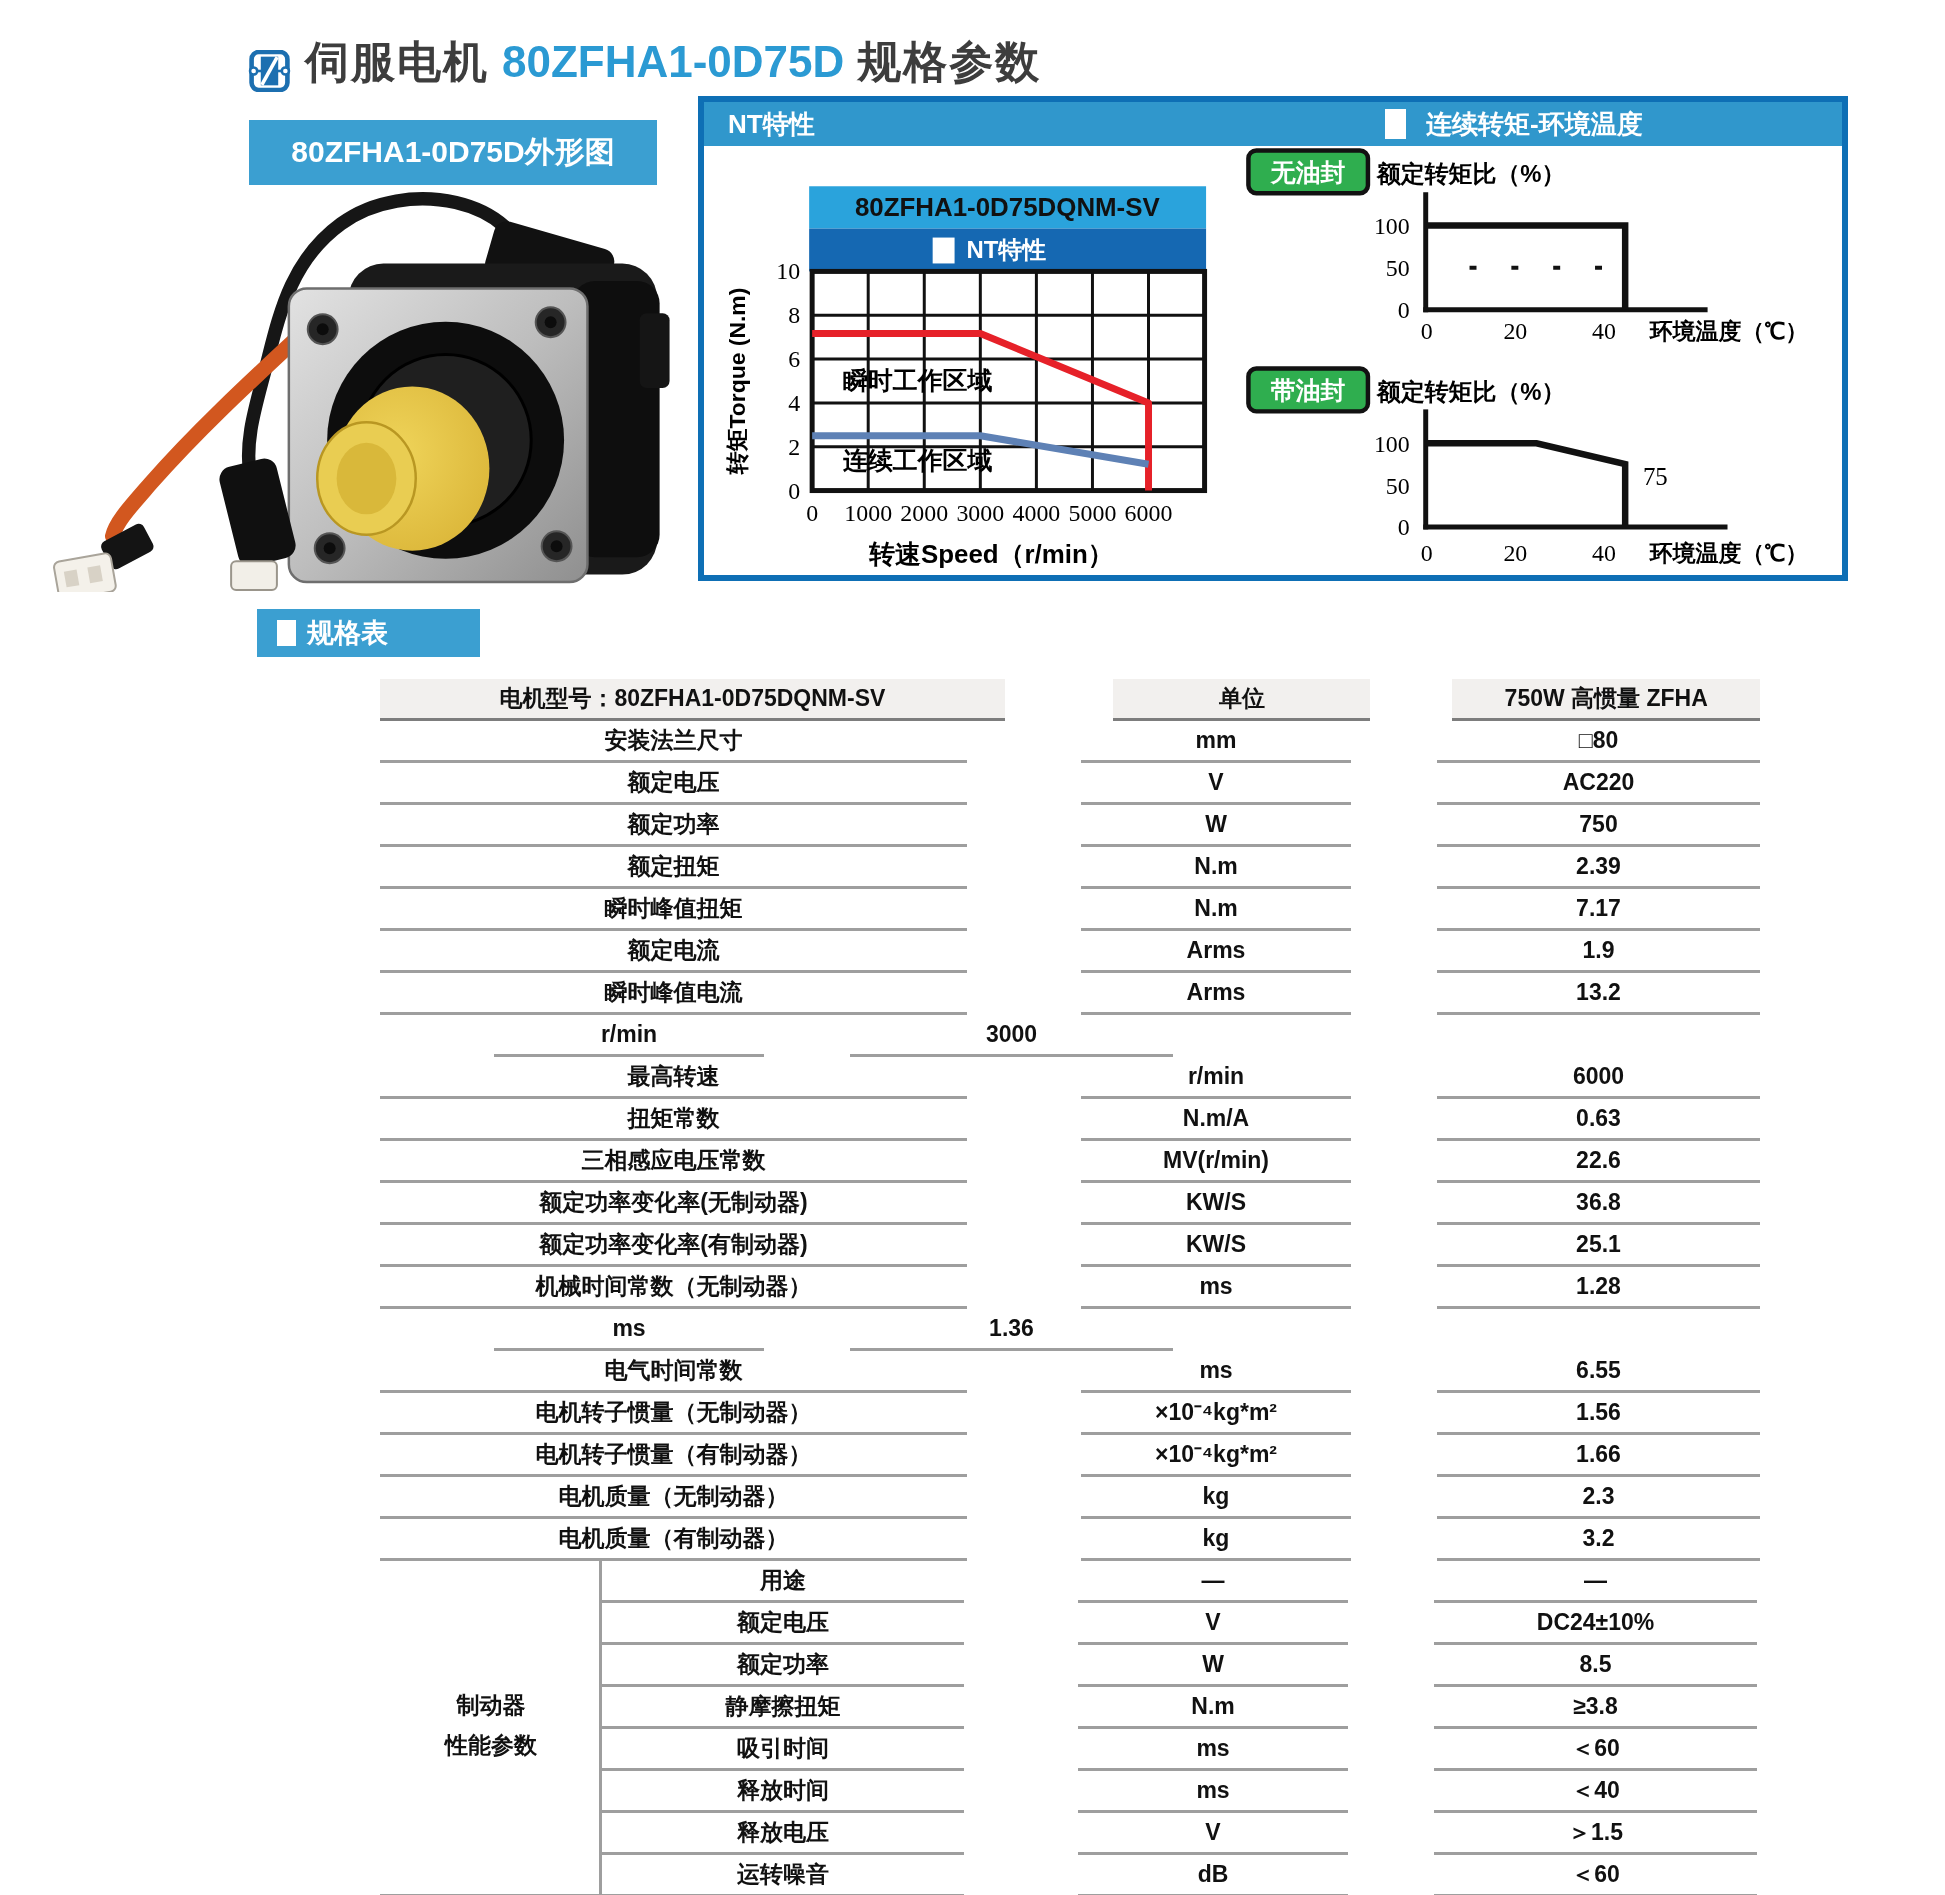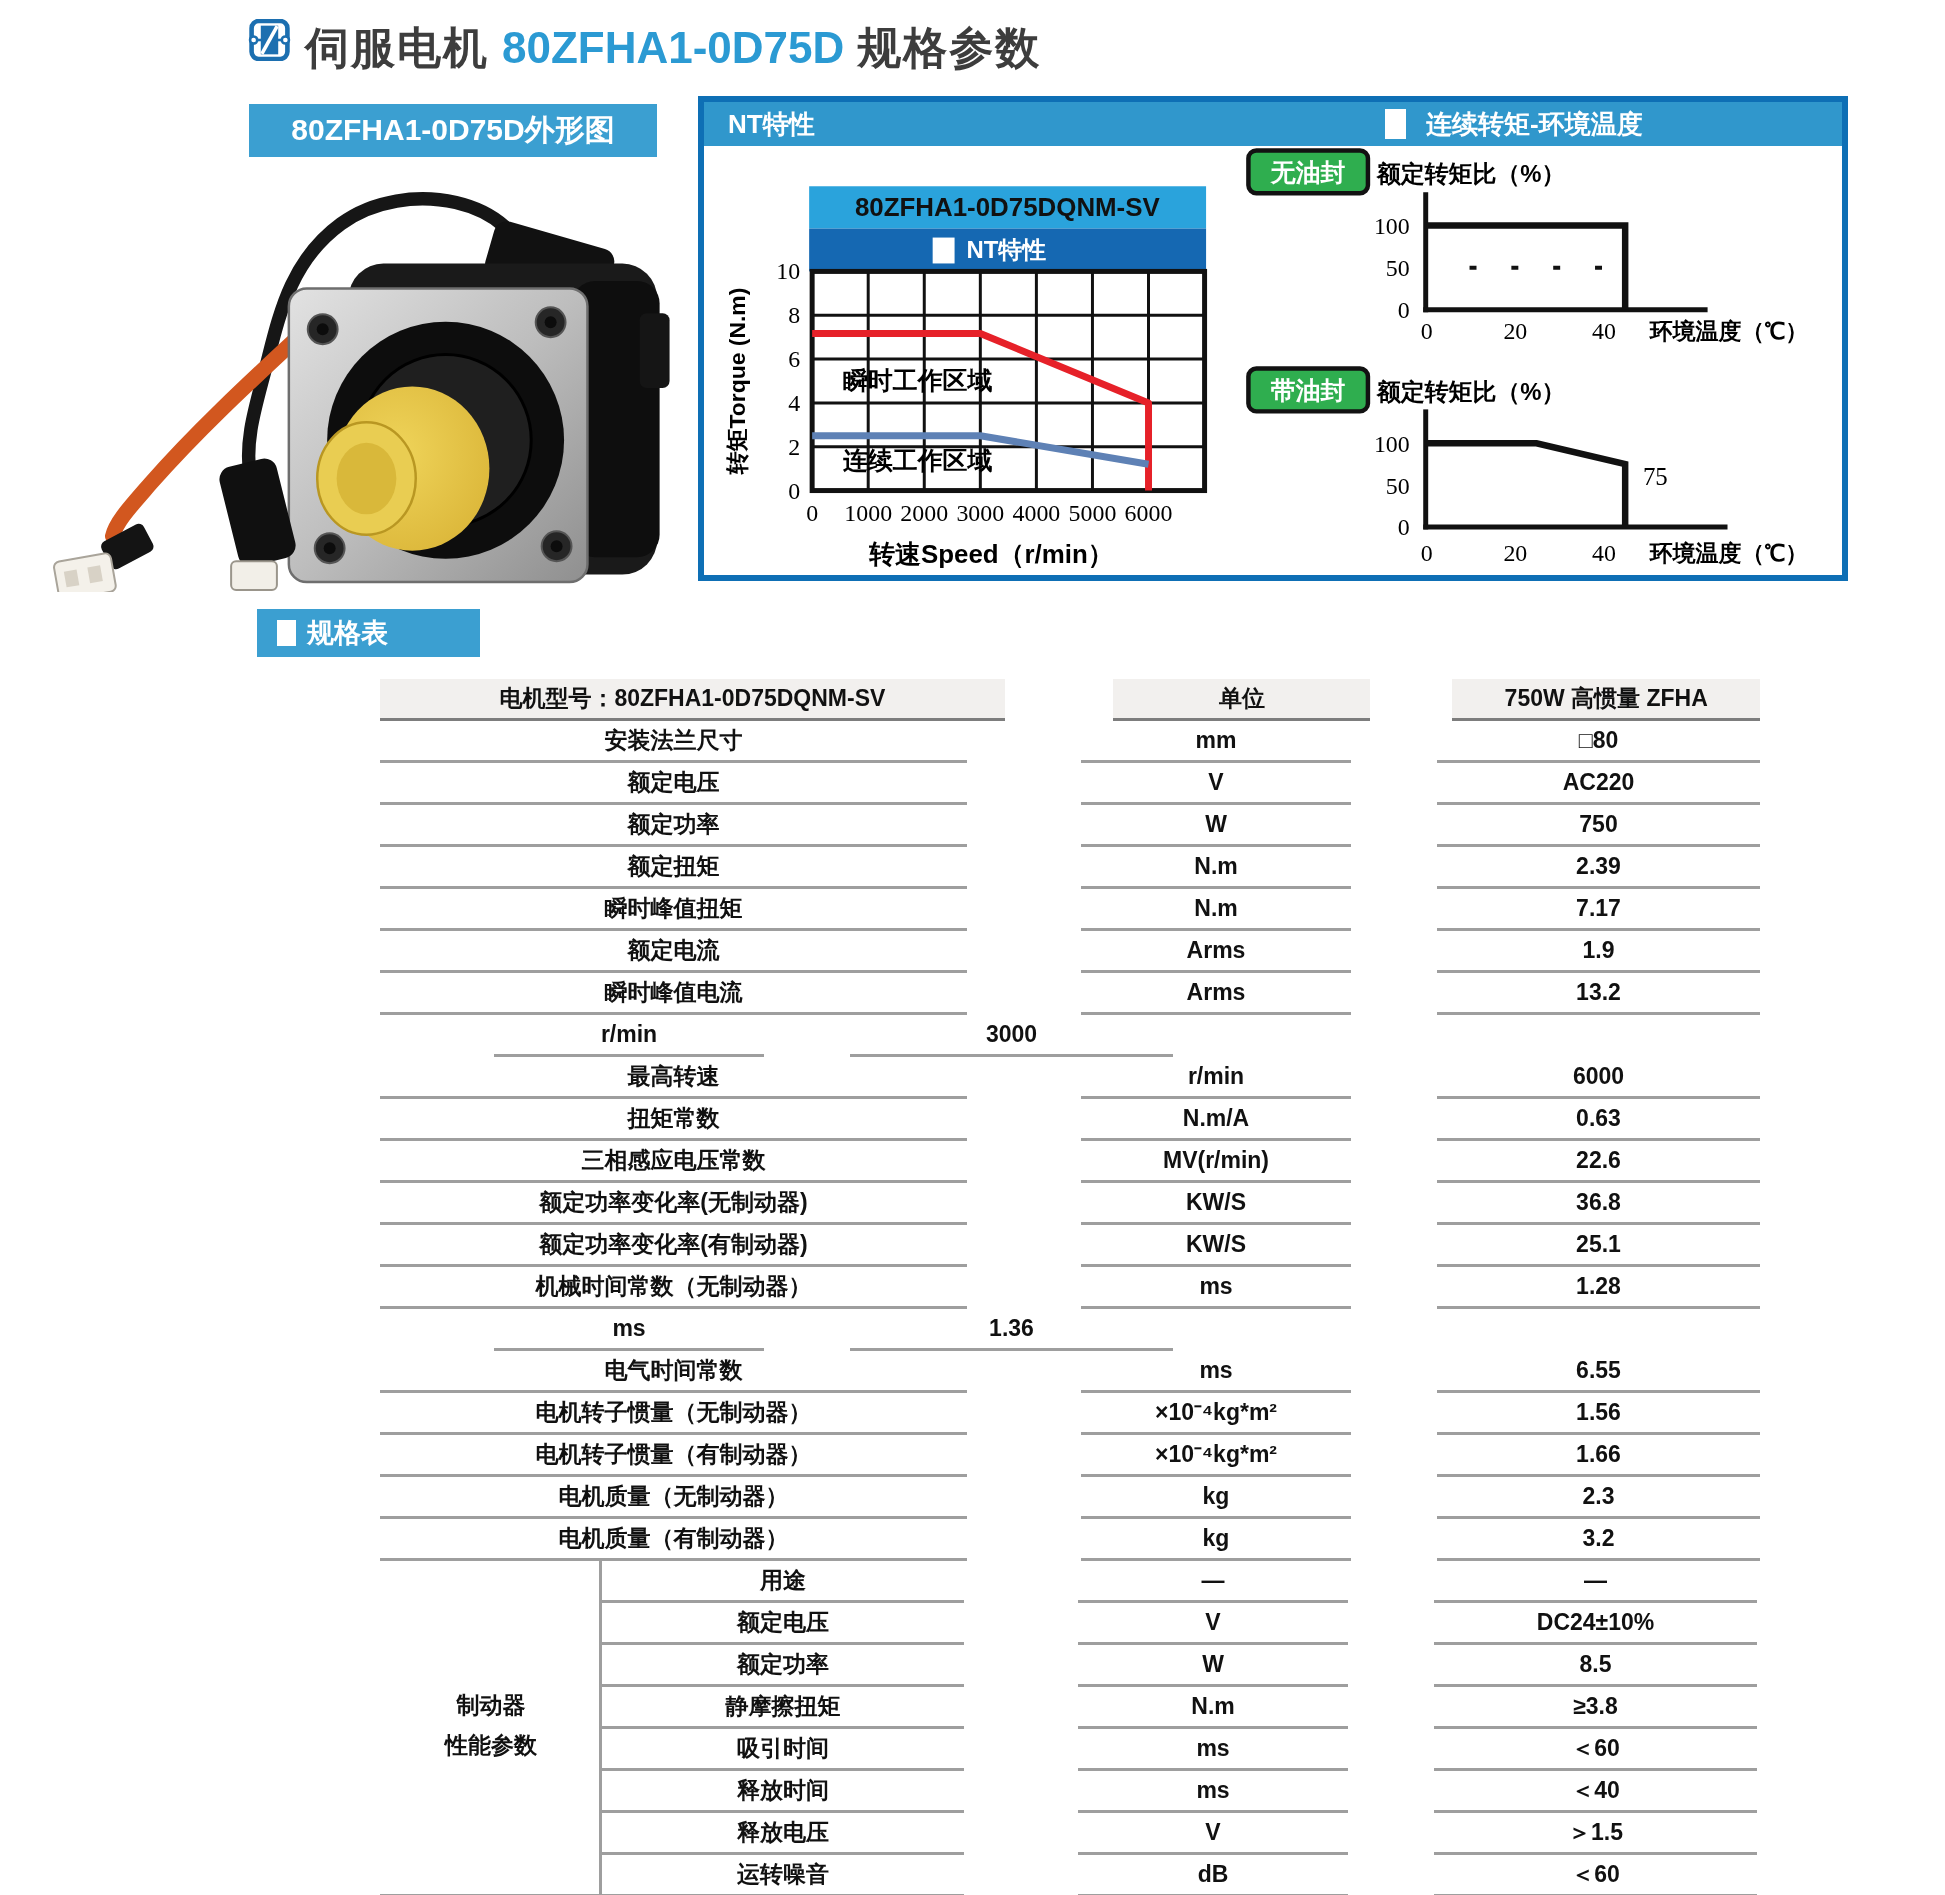--- a/index.html
+++ b/index.html
@@ -1,29 +1,29 @@
 <!DOCTYPE html>
 <html style="font-size:8px"><head>
 <meta charset="utf-8">
 <style>
   html,body{margin:0;padding:0;background:#fff;}
   #stage{position:relative;width:1946px;height:1895px;background:#fff;overflow:hidden;
          font-family:"Liberation Sans",sans-serif;color:#111;}
   .abs{position:absolute;}
 
   
-  #page-header{position:absolute;left:248px;top:19px;height:64px;display:flex;align-items:flex-start;}
+  #page-header{position:absolute;left:248px;top:28px;height:64px;display:flex;align-items:flex-end;}
   #brand-icon{width:43px;height:42px;margin-right:14px;}
   #page-title{font-size:44px;font-weight:bold;color:#3d3d3d;letter-spacing:2px;white-space:nowrap;}
   #page-title .model{color:#2b9ad3;margin:0 13px;letter-spacing:0;}
 
   
   .blue-bar{position:absolute;background:#3b9fd1;color:#fff;font-weight:bold;
             display:flex;align-items:center;justify-content:center;}
-  #outline-bar{left:249px;top:104px;width:408px;height:53px;font-size:30px;}
+  #outline-bar{left:249px;top:120px;width:408px;height:65px;font-size:30px;}
   #spec-bar{left:257px;top:609px;width:223px;height:48px;font-size:27px;justify-content:flex-start;}
   .bullet{display:inline-block;width:19px;height:26px;background:#fff;margin:0 11px 0 20px;}
 
   
   #nt-panel{position:absolute;left:698px;top:96px;width:1150px;height:485px;
             border:6px solid #0e6fb5;box-sizing:border-box;background:#fff;}
   #nt-panel-header{position:absolute;left:0;top:0;width:100%;height:44px;background:#3097cc;
             display:flex;align-items:center;color:#fff;font-weight:bold;font-size:26px;}
   #nt-header-left{margin-left:24px;}
   #nt-header-right{position:absolute;left:681px;display:flex;align-items:center;}

